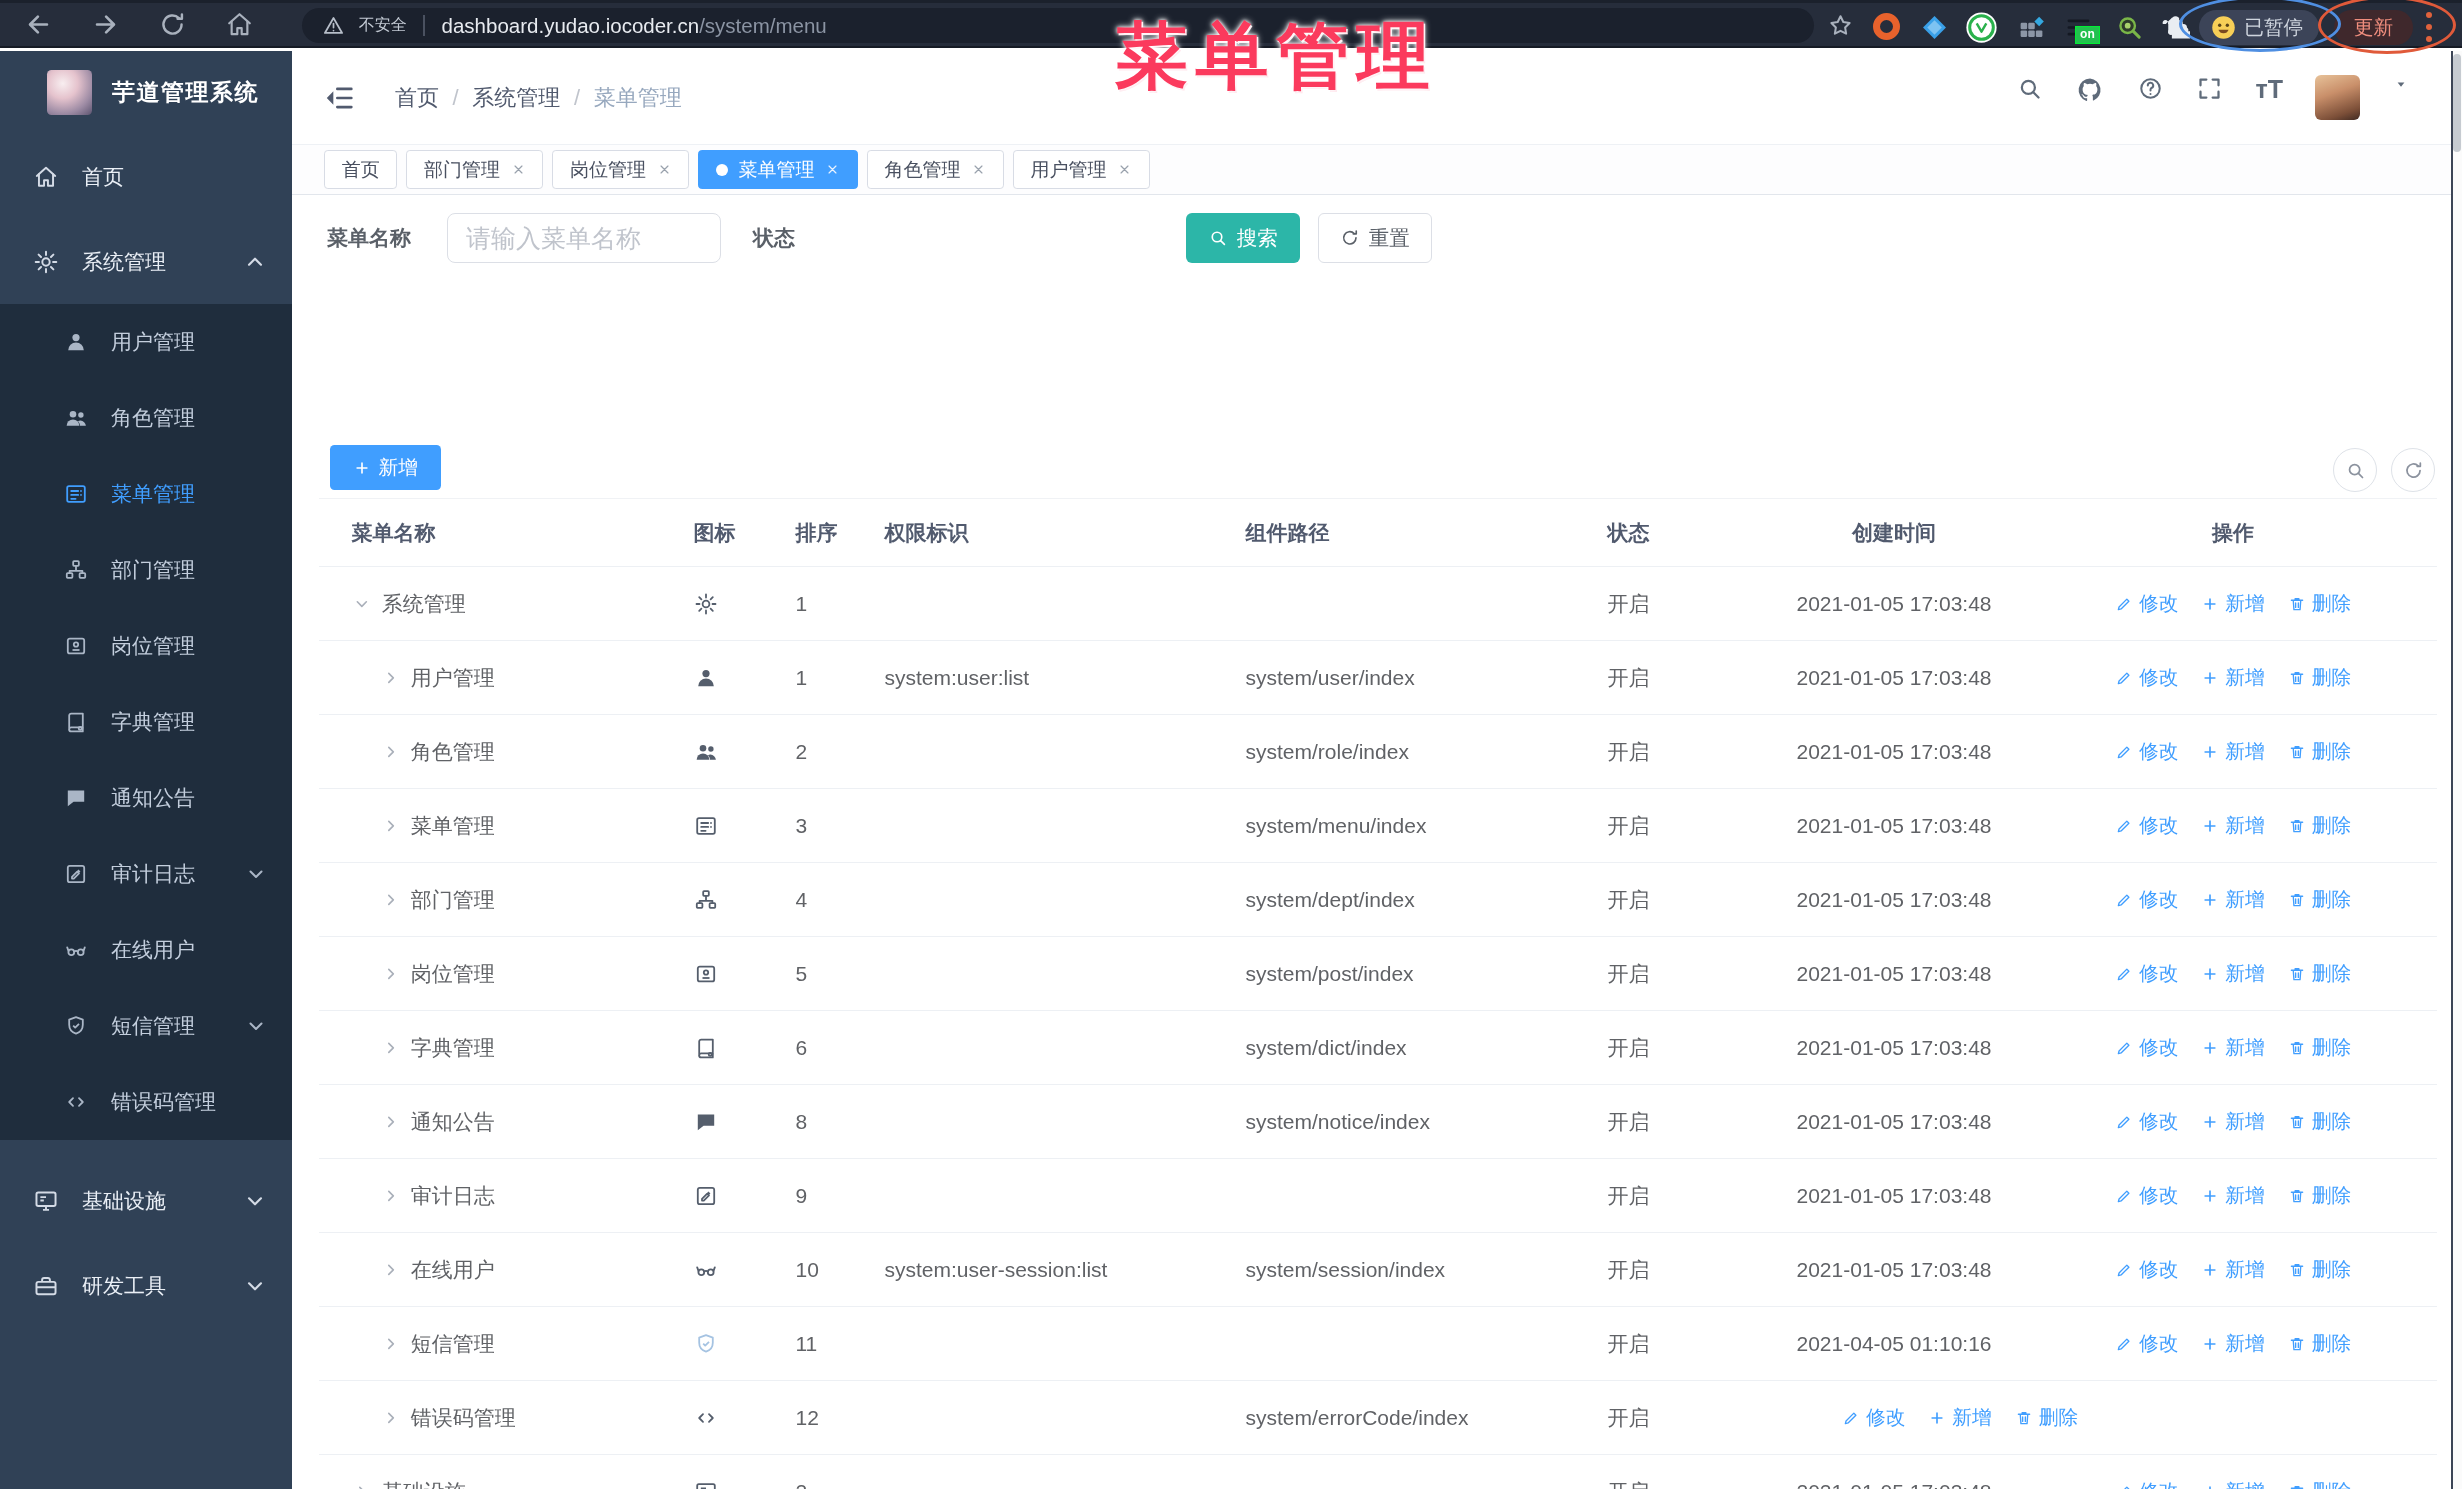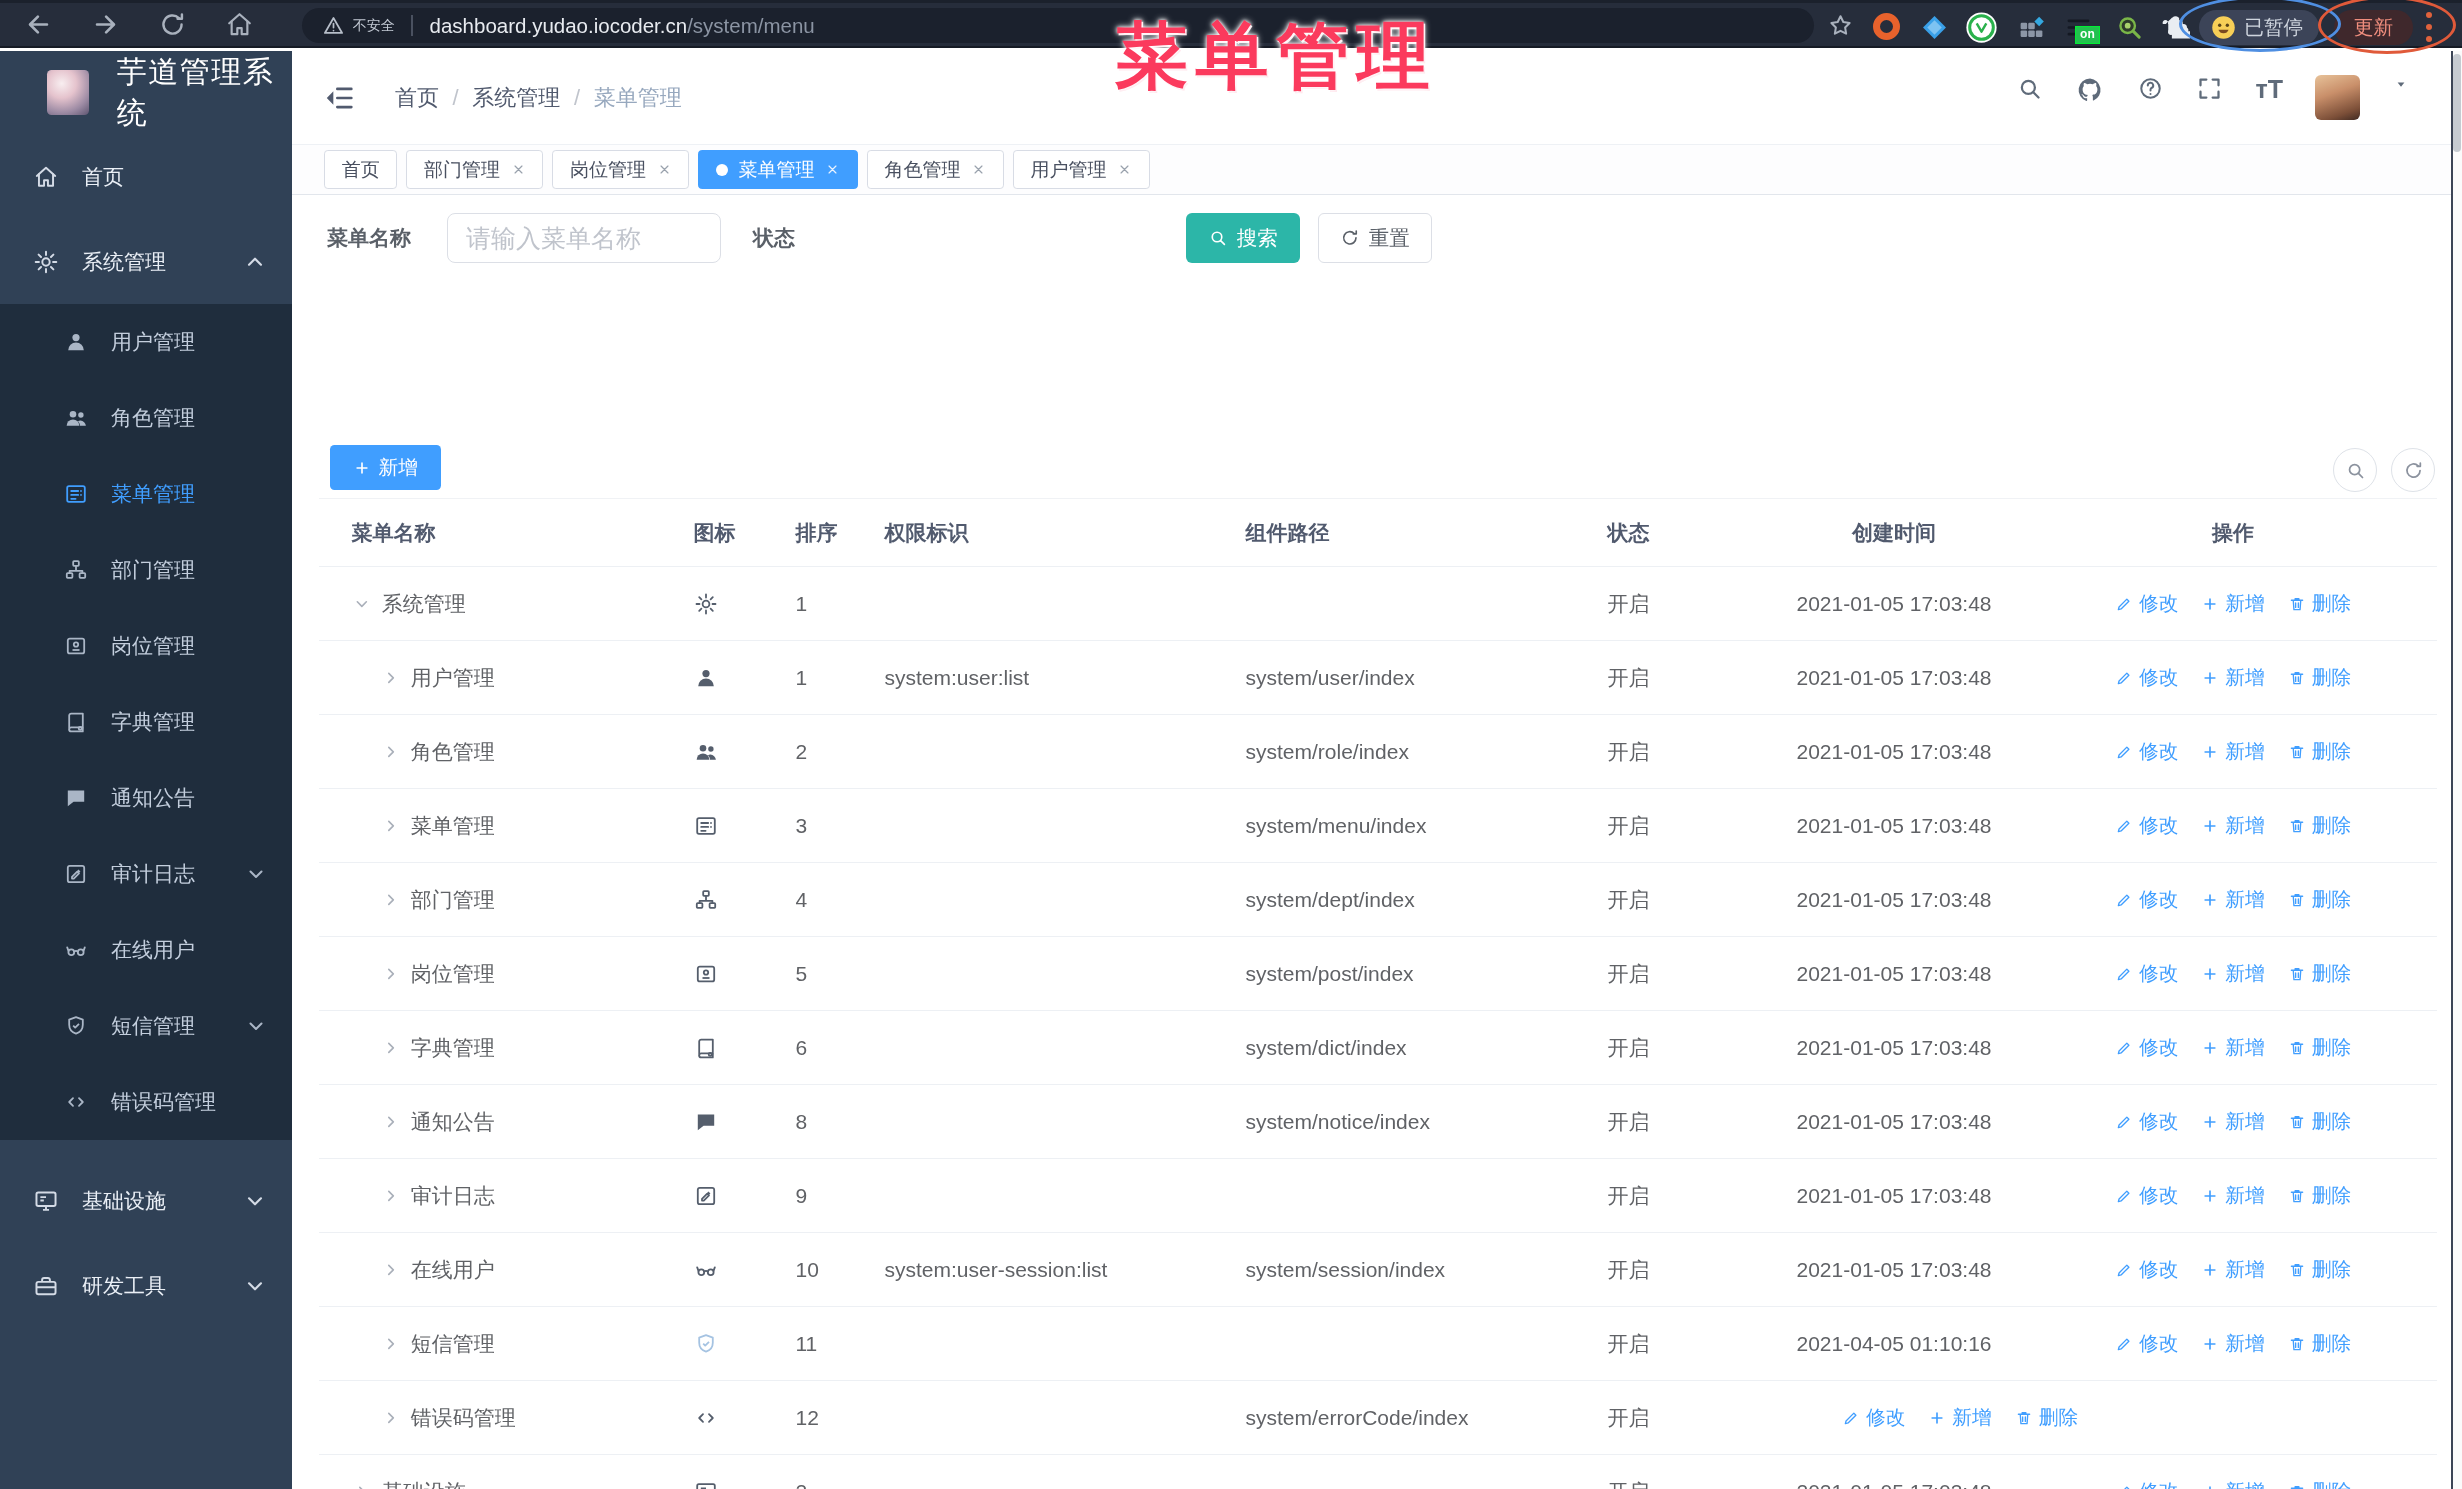--- a/index.html
+++ b/index.html
@@ -7,21 +7,21 @@
   body { position:relative; background:#fff; font-family:"Liberation Sans","DejaVu Sans",sans-serif; overflow:hidden; color:#606266; }
   svg.ic { display:inline-block; vertical-align:middle; }
   svg.ic * { vector-effect:non-scaling-stroke; }
 
   
   #chrome { position:absolute; left:0; top:0; width:2462px; height:48px; background:#262d3b; border-top:3px solid #1b212c; border-bottom:2.3px solid #161b25; display:flex; align-items:center; z-index:5; }
   .nav-ic { width:29px; height:29px; color:#a9b1bd; margin-left:38px; flex:none; }
   .nav-ic:first-child { margin-left:24px; }
   #url-pill { position:absolute; left:302px; top:5.3px; width:1512px; height:35px; border-radius:17.4px; background:#1b212d; display:flex; align-items:center; padding:0 19.7px; }
   #url-pill .warn { width:23px; height:23px; color:#b7bec9; flex:none; }
-  #url-pill .sec { color:#c3cad4; font-size:14px; margin-left:8px; }
+  #url-pill .sec { color:#c3cad4; font-size:16px; margin-left:14px; }
   #url-pill .div { width:1.5px; height:21px; background:#4a5160; margin:0 16.7px; }
   #url-pill .host { color:#e8ebf0; font-size:20.5px; }
   #url-pill .path { color:#8b94a3; font-size:20.5px; }
   .chrome-ico { position:absolute; top:9px; }
   .profile-chip { position:absolute; left:2199px; top:6.8px; width:120px; height:35px; border-radius:17.4px; background:#3c4458; display:flex; align-items:center; padding:0 10.6px; }
   .profile-chip .txt { color:#cfd5de; font-size:19.7px; margin-left:7.6px; }
   .update-pill { position:absolute; left:2334px; top:6.8px; width:79px; height:35px; border-radius:17.4px; background:#3f282c; display:flex; align-items:center; justify-content:center; }
   .update-pill .txt { color:#ef8d7d; font-size:19.7px; }
   .dots-v { position:absolute; left:2426px; top:9px; width:7.6px; height:30px; display:flex; flex-direction:column; justify-content:space-between; }
   .dots-v i { width:6px; height:6px; border-radius:50%; background:#e0623c; }
@@ -33,21 +33,21 @@
   .ext { position:absolute; top:9.8px; width:29px; height:29px; }
   .donut { border:7.6px solid #e8622c; border-radius:50%; width:27px; height:27px; }
 
   
   #annotation-title { position:absolute; left:1115px; top:7.6px; z-index:20; font-size:73px; font-weight:bold; letter-spacing:7.6px; color:#fb3a5d; text-shadow:0 0 3.8px #fff,0 0 7.6px #fff,1.5px 1.5px 0 #ffe3ea; }
 
   
   #sidebar { position:absolute; left:0; top:51px; width:292px; height:1439px; background:#304156; z-index:2; }
   #logo-row { display:flex; align-items:center; height:83px; padding-left:47px; }
   #logo-img { width:45px; height:45px; border-radius:4.5px; background:radial-gradient(circle at 35% 30%, #f8eef0 0%, #e5c3cd 35%, #9d8ba4 70%, #5c5470 100%); }
-  #app-title { color:#fff; font-size:30px; font-weight:normal; margin-left:28px; letter-spacing:1.5px; }
+  #app-title { color:#fff; font-size:23px; font-weight:bold; margin-left:20px; letter-spacing:1.5px; }
   .side-item { display:flex; align-items:center; height:85px; padding-left:33px; color:#eaeff6; font-size:21px; cursor:pointer; position:relative; }
   .side-item .ic { width:26px; height:26px; color:#d4dbe6; flex:none; }
   .side-item .lbl { margin-left:23px; }
   .side-sub { height:76px; padding-left:64px; color:#c3cedd; background:#1f2d3d; }
   .side-sub .ic { color:#aab6c6; width:24px; height:24px; }
   .submenu { background:#1f2d3d; }
   .side-item.active, .side-item.active .ic { color:#409eff; }
   .side-chev { position:absolute; right:24px; width:19.7px; height:19.7px; color:#97a3b5; }
   #sidebar .gap { height:18px; }
 

